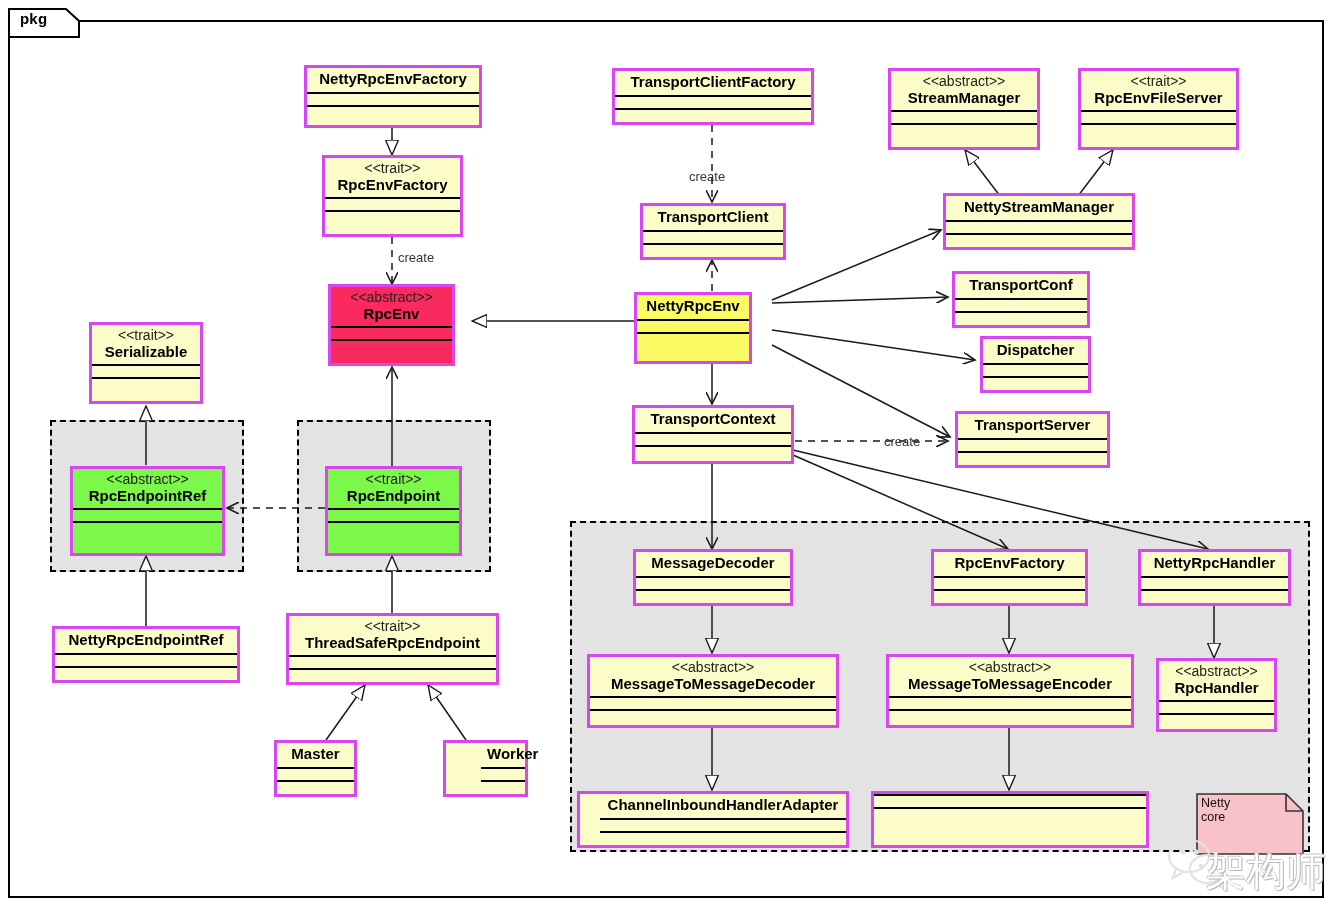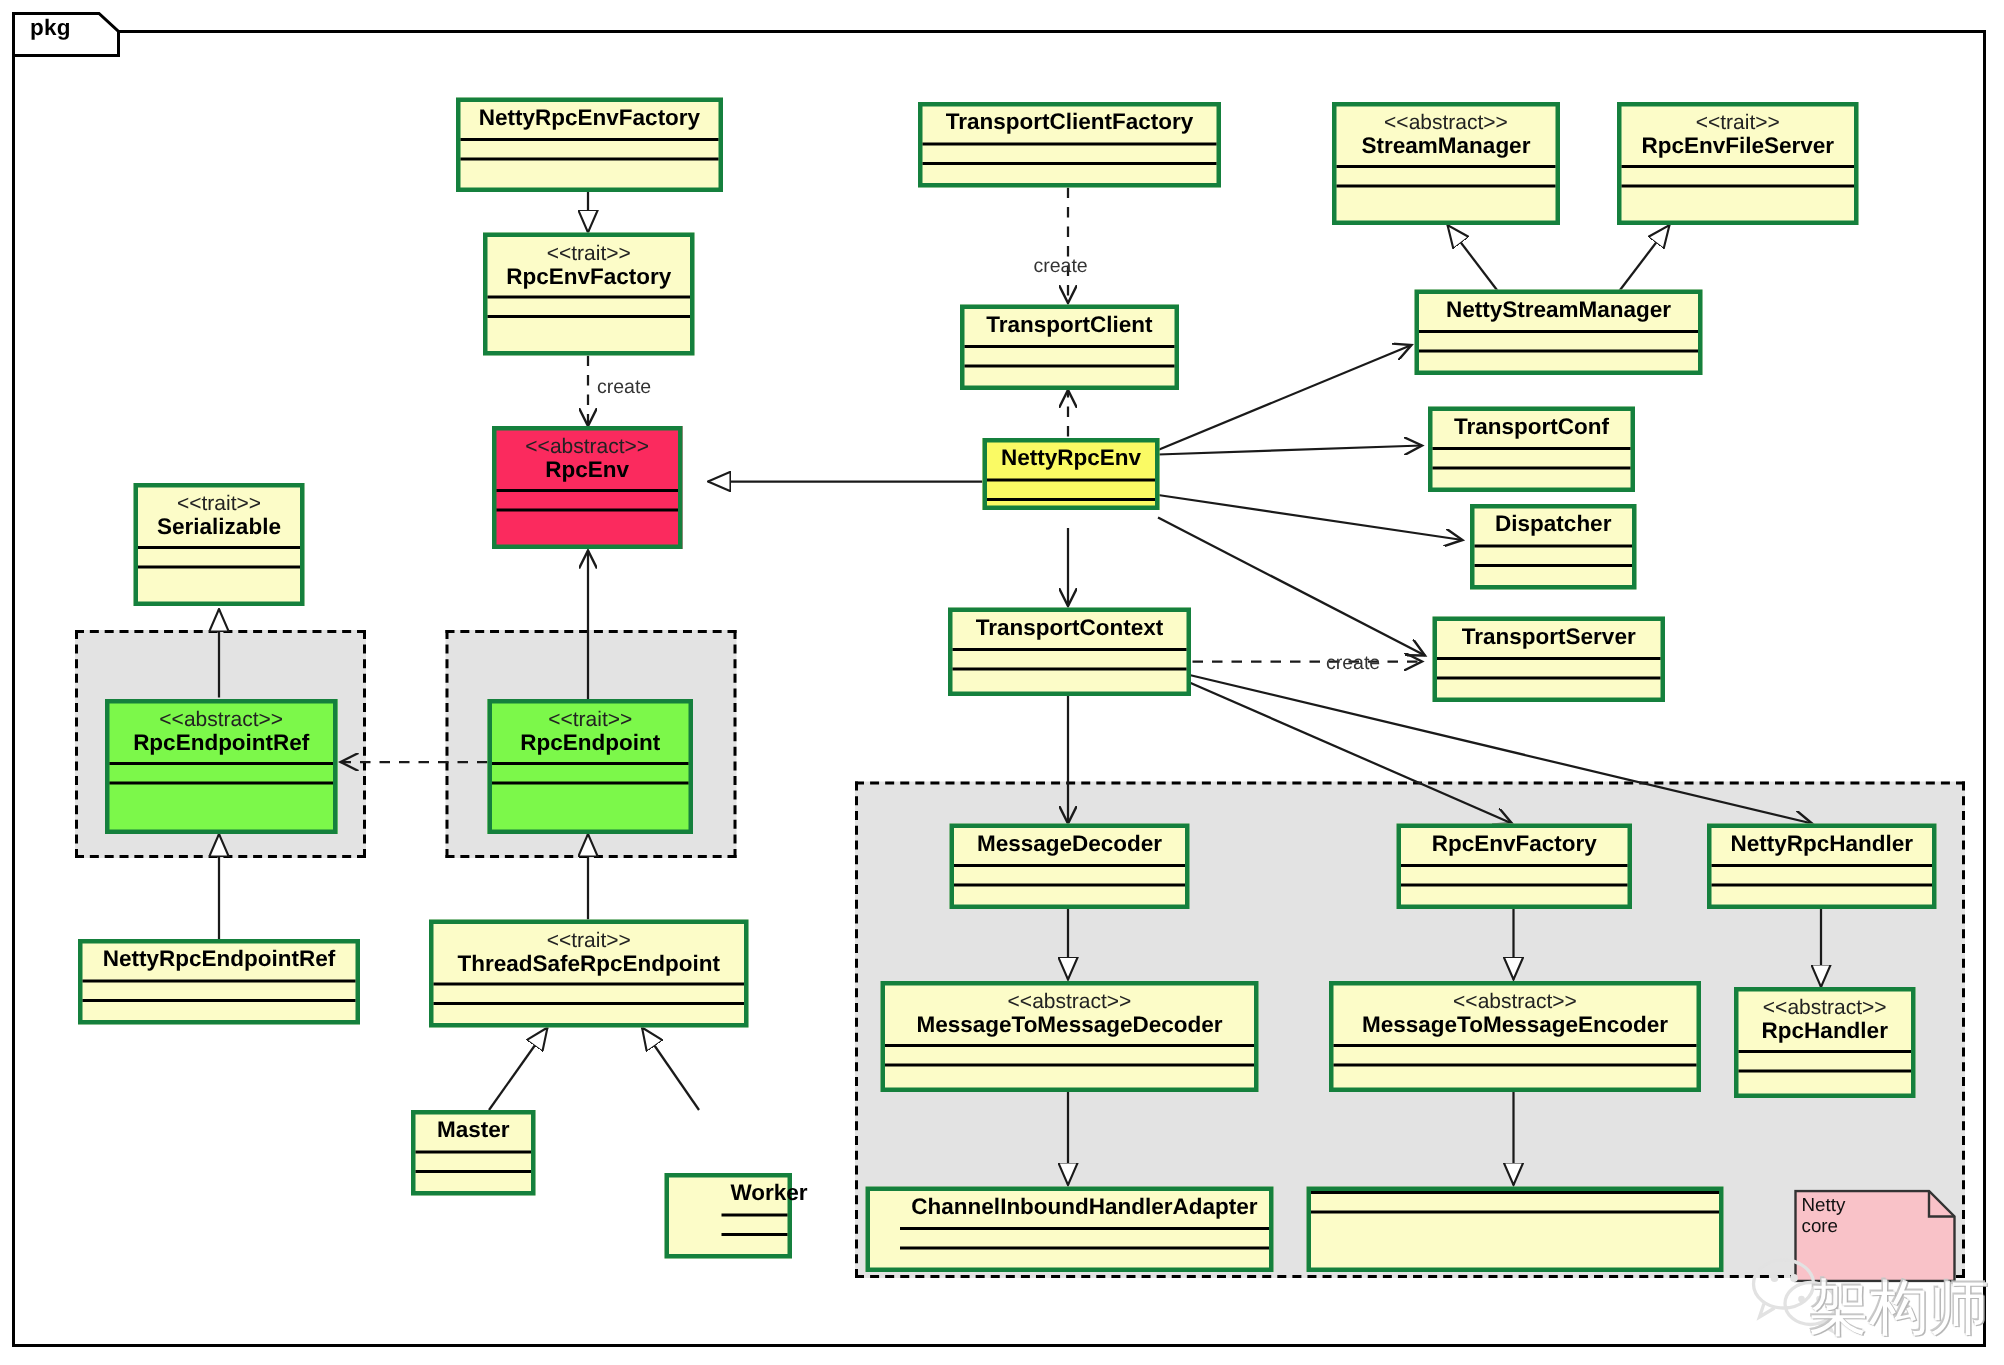--- a/index.html
+++ b/index.html
@@ -10,21 +10,21 @@
   
   .pkg-frame{position:absolute;left:8px;top:20px;width:1316px;height:878px;
              border:2px solid #000;box-sizing:border-box;background:transparent;}
   .pkg-tab{position:absolute;left:8px;top:8px;width:72px;height:30px;box-sizing:border-box;}
   .pkg-tab .tabshape{position:absolute;inset:0;}
   .pkg-label{position:absolute;left:20px;top:10px;font-size:15px;font-weight:bold;color:#000;
              letter-spacing:.2px;}
   .region-plain{position:absolute;background:#e3e3e3;border:2px dashed #000;box-sizing:border-box;}
 
   
-  .cls{position:absolute;box-sizing:border-box;border:3px solid #15803d;background:#fcfcc8;
+  .cls{position:absolute;box-sizing:border-box;border:3px solid #d946ef;background:#fcfcc8;
        z-index:5;}
   .cls .head{padding:3px 6px 4px 6px;text-align:center;line-height:1.12;}
   .cls .stereo{font-size:14px;color:#222;font-weight:normal;display:block;white-space:nowrap;}
   .cls .nm{font-size:15px;color:#000;font-weight:bold;display:block;white-space:nowrap;}
   .cls .sep{height:2px;background:#000;}
   .cls .attrs{height:11px;}
   .cls .ops{height:13px;}
 
   .yellow{background:#fcfcc8;}
   .yellow-bright{background:#fafa64;}
@@ -222,21 +222,21 @@
   <div class="cls yellow" style="left:274px;top:740px;width:83px;height:57px;">
     <div class="head">
       <span class="nm">Master</span>
     </div>
     <div class="sep"></div>
     <div class="attrs"></div>
     <div class="sep"></div>
     <div class="ops"></div>
   </div>
 
-  <div class="cls yellow" style="left:443px;top:782px;width:85px;height:57px;padding-left:35px;">
+  <div class="cls yellow" style="left:443px;top:740px;width:85px;height:57px;padding-left:35px;">
     <div class="head">
       <span class="nm">Worker</span>
     </div>
     <div class="sep"></div>
     <div class="attrs"></div>
     <div class="sep"></div>
     <div class="ops"></div>
   </div>
 
   <div class="cls yellow" style="left:640px;top:203px;width:146px;height:57px;">
@@ -252,21 +252,21 @@
   <div class="cls yellow" style="left:612px;top:68px;width:202px;height:57px;">
     <div class="head">
       <span class="nm">TransportClientFactory</span>
     </div>
     <div class="sep"></div>
     <div class="attrs"></div>
     <div class="sep"></div>
     <div class="ops"></div>
   </div>
 
-  <div class="cls yellow-bright" style="left:655px;top:292px;width:118px;height:48px;">
+  <div class="cls yellow-bright" style="left:634px;top:292px;width:118px;height:72px;">
     <div class="head">
       <span class="nm">NettyRpcEnv</span>
     </div>
     <div class="sep"></div>
     <div class="attrs"></div>
     <div class="sep"></div>
     <div class="ops"></div>
   </div>
 
   <div class="cls yellow" style="left:888px;top:68px;width:152px;height:82px;">

